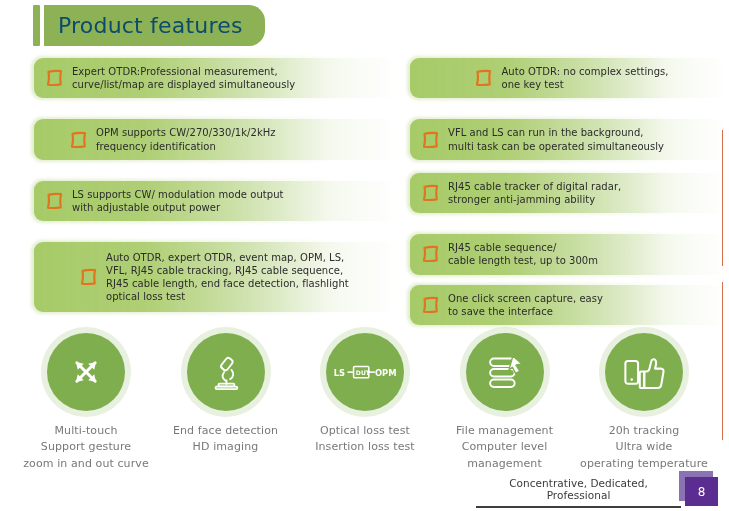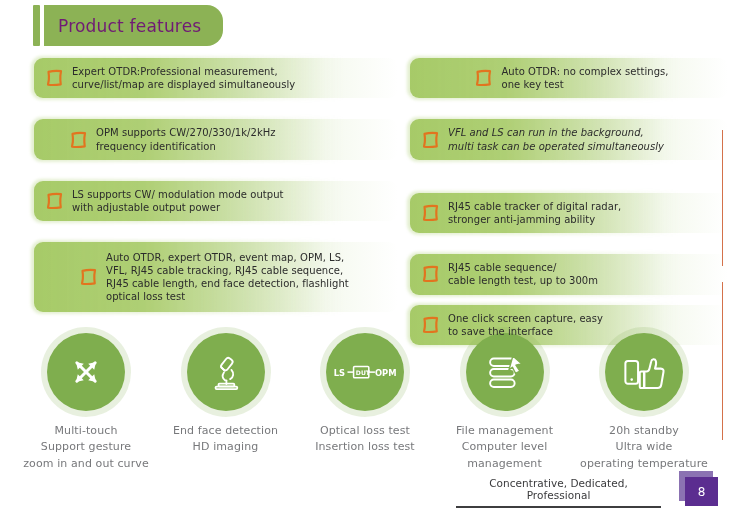--- a/index.html
+++ b/index.html
@@ -35,22 +35,22 @@
   }
   #title-plate {
     margin-left: 4px;
     background: #8cb255;
     border-radius: 0 16px 16px 0;
     padding: 0 22px 0 14px;
     display: flex;
     align-items: center;
   }
   #title-text {
-    color: #701a75;
-    font-size: 17px;
+    color: #0c4a6e;
+    font-size: 22px;
     letter-spacing: 0.2px;
     white-space: nowrap;
   }
 
   
   .feature-col {
     position: absolute;
   }
   #feature-col-left  { left: 34px;  top: 58px;  width: 364px; }
   #feature-col-right { left: 410px; top: 58px;  width: 318px; }
@@ -141,21 +141,21 @@
     left: 722px;
     width: 1px;
     background: #d4714a;
   }
   #edge-rule-top    { top: 130px; height: 136px; }
   #edge-rule-bottom { top: 282px; height: 158px; }
 
   
   #footer {
     position: absolute;
-    left: 456px;
+    left: 476px;
     top: 477px;
     width: 205px;
   }
   #footer-tagline {
     color: #3a3a3c;
     font-size: 10.5px;
     text-align: center;
     padding-bottom: 5px;
     letter-spacing: 0.05px;
   }
@@ -239,21 +239,21 @@
 
   <div class="feature-col" id="feature-col-right">
       <div class="feature-pill" style="min-height: 38px; margin-bottom: 21px; justify-content: center;">
         <span class="bullet-icon"><svg viewBox="0 0 24 24" width="20" height="20" aria-hidden="true">
             <path d="M4.2 4.6 C9 3.4 14 3.1 19.2 3.8 L18.4 9.5 C18.2 13 18.5 16.4 18.9 19.6 C13.6 20.5 8.6 20.7 3.6 20.1 L4.6 14.2 C4.9 11 4.7 7.8 4.2 4.6 Z" fill="none" stroke="#e2741f" stroke-width="2.6" stroke-linejoin="round"></path>
             <path d="M8.4 8.4 C11 8 13.6 7.9 16 8.2 L15.6 11.6 C15.5 13.4 15.6 15 15.8 16.6 C13 17 10.4 17.1 7.9 16.9 L8.5 13.5 C8.7 11.8 8.6 10.1 8.4 8.4 Z" fill="#ffffff" stroke="none" opacity="0.0"></path>
           </svg></span>
         <span class="feature-text">  Auto OTDR: no complex settings,
   one key test</span>
       </div>
-      <div class="feature-pill" style="min-height: 38px; margin-bottom: 33px; font-style: italic;">
+      <div class="feature-pill" style="min-height: 38px; margin-bottom: 13px;">
         <span class="bullet-icon"><svg viewBox="0 0 24 24" width="20" height="20" aria-hidden="true">
             <path d="M4.2 4.6 C9 3.4 14 3.1 19.2 3.8 L18.4 9.5 C18.2 13 18.5 16.4 18.9 19.6 C13.6 20.5 8.6 20.7 3.6 20.1 L4.6 14.2 C4.9 11 4.7 7.8 4.2 4.6 Z" fill="none" stroke="#e2741f" stroke-width="2.6" stroke-linejoin="round"></path>
             <path d="M8.4 8.4 C11 8 13.6 7.9 16 8.2 L15.6 11.6 C15.5 13.4 15.6 15 15.8 16.6 C13 17 10.4 17.1 7.9 16.9 L8.5 13.5 C8.7 11.8 8.6 10.1 8.4 8.4 Z" fill="#ffffff" stroke="none" opacity="0.0"></path>
           </svg></span>
         <span class="feature-text">VFL and LS can run in the background,
 multi task can be operated simultaneously</span>
       </div>
       <div class="feature-pill" style="min-height: 38px; margin-bottom: 21px;">
         <span class="bullet-icon"><svg viewBox="0 0 24 24" width="20" height="20" aria-hidden="true">
             <path d="M4.2 4.6 C9 3.4 14 3.1 19.2 3.8 L18.4 9.5 C18.2 13 18.5 16.4 18.9 19.6 C13.6 20.5 8.6 20.7 3.6 20.1 L4.6 14.2 C4.9 11 4.7 7.8 4.2 4.6 Z" fill="none" stroke="#e2741f" stroke-width="2.6" stroke-linejoin="round"></path>
@@ -352,21 +352,21 @@
       </div>
       <div class="icon-item">
         <div class="icon-circle">
           <svg viewBox="0 0 52 44" width="44" height="38">
             <rect x="4" y="9" width="15" height="27" rx="3" fill="none" stroke="#ffffff" stroke-width="2.4"></rect>
             <circle cx="11.5" cy="31" r="1.5" fill="#ffffff"></circle>
             <path d="M26 41 L26 21.5 L29 21.5 C31 21.5 32 20 32.5 18 L34.5 9.5 C35 6.5 39 6 40 9 C40.8 11.4 40 15 39 18 L46 18 C48.5 18 49.5 20 49 22 L46.5 36.5 C46 39.8 44.5 41 42 41 Z" fill="none" stroke="#ffffff" stroke-width="2.4" stroke-linejoin="round"></path>
             <rect x="21" y="21.5" width="5.5" height="19.5" rx="1.8" fill="none" stroke="#ffffff" stroke-width="2.4"></rect>
           </svg>
         </div>
-        <div class="icon-caption">20h standby
+        <div class="icon-caption">20h tracking
 Ultra wide
 operating temperature</div>
       </div>
     </div>
 
   <div class="edge-rule" id="edge-rule-top"></div>
   <div class="edge-rule" id="edge-rule-bottom"></div>
 
   <div id="footer">
     <div id="footer-tagline">Concentrative, Dedicated, Professional</div>

